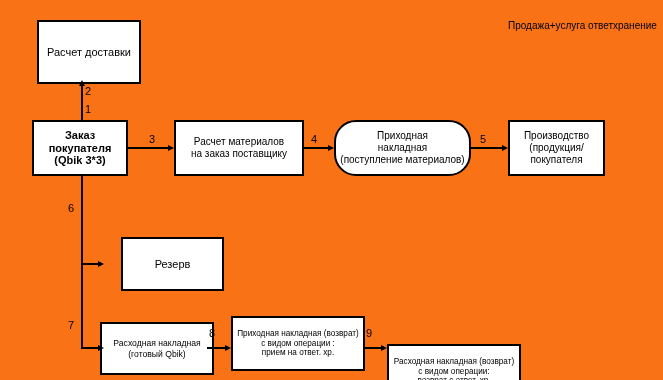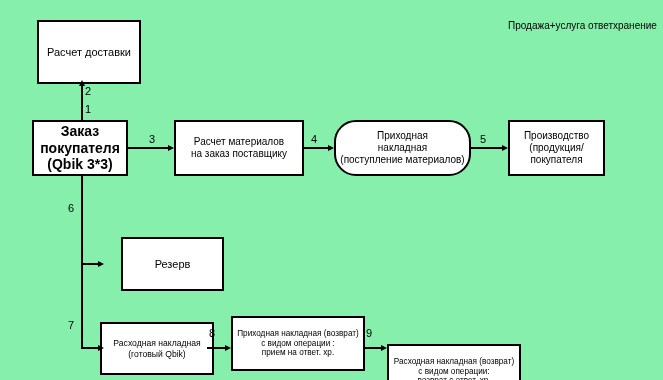--- a/index.html
+++ b/index.html
@@ -8,21 +8,21 @@
     background: #ffffff;
   }
   body {
     font-family: "Liberation Sans", sans-serif;
     -webkit-font-smoothing: antialiased;
   }
   #canvas {
     position: relative;
     width: 663px;
     height: 380px;
-    background: #86efac;
+    background: #f97316;
     overflow: hidden;
   }
   .node {
     position: absolute;
     box-sizing: border-box;
     border: 2px solid #000000;
     background: #ffffff;
     display: flex;
     align-items: center;
     justify-content: center;
@@ -30,21 +30,21 @@
     color: #000000;
     line-height: 1.18;
     white-space: pre-line;
     padding: 1px 1px;
   }
   .node-text {
     display: block;
     width: 100%;
     white-space: pre-line;
   }
-  .n-order { font-weight: bold; font-size: 14px; }
+  .n-order { font-weight: bold; font-size: 11px; }
   .fs-11 { font-size: 11px; }
   .fs-10 { font-size: 10px; }
   .fs-9  { font-size: 8.6px; }
   .fs-8  { font-size: 8.2px; }
 
   .edge {
     position: absolute;
     background: #000000;
   }
   .edge-h { height: 2px; }

